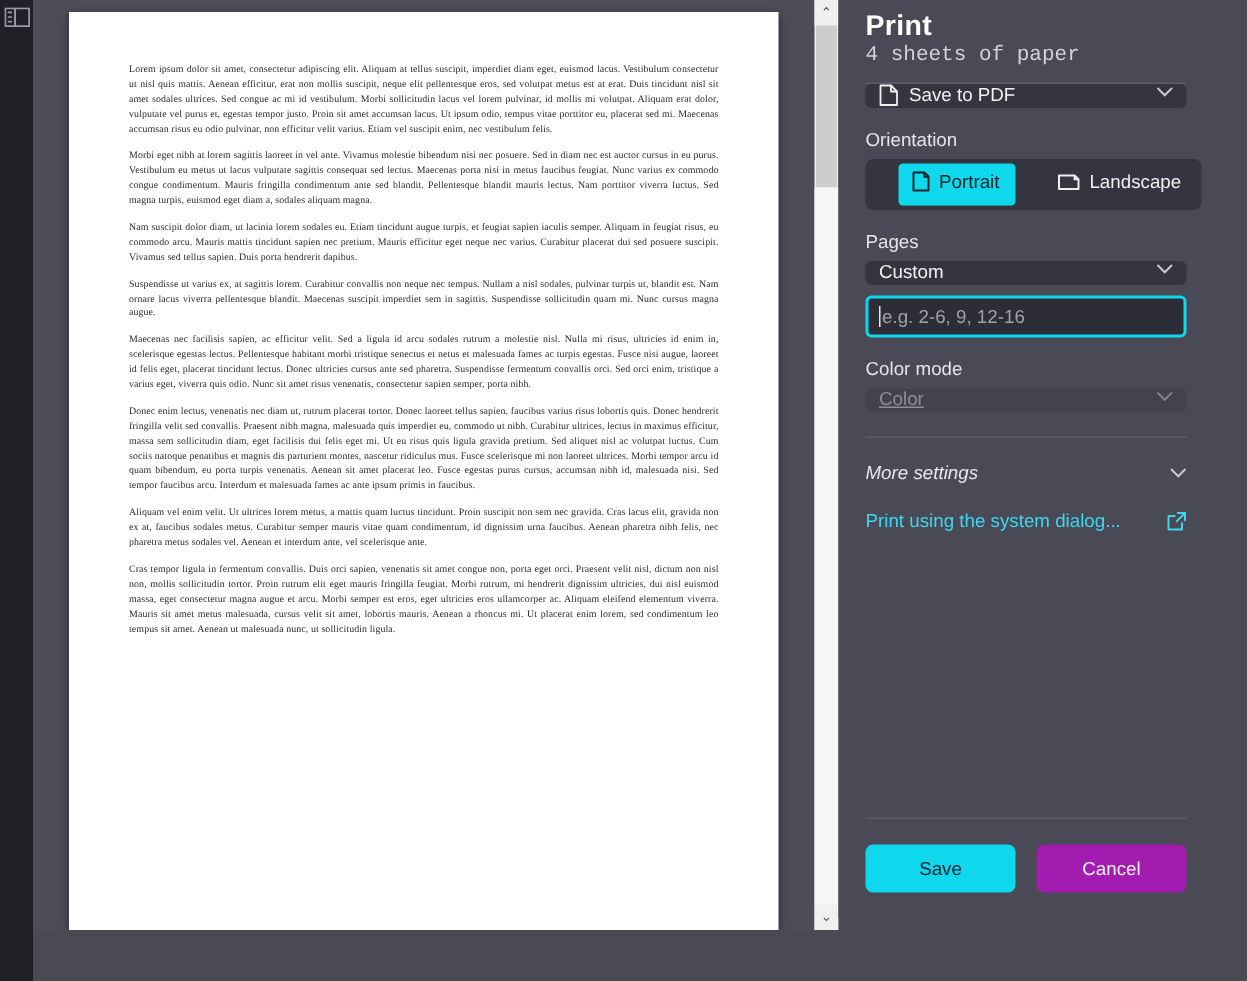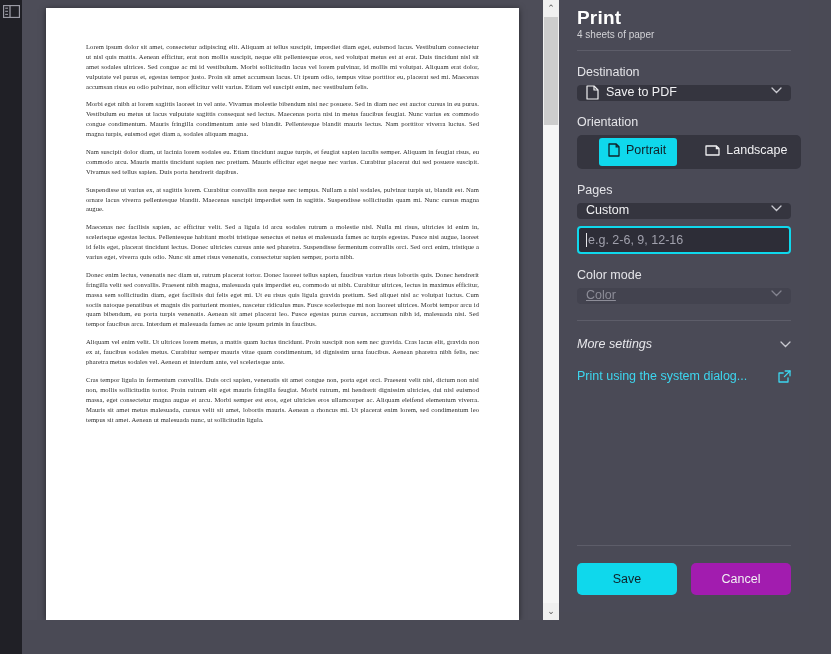--- a/index.html
+++ b/index.html
@@ -139,22 +139,23 @@
     padding-top: 7px;
     flex-direction: column;
   }
   #print-title {
     font-size: 19px;
     font-weight: bold;
     color: #ffffff;
     letter-spacing: .2px;
   }
   #sheet-count {
-    font-size: 10px;
+    font-size: 14px;
     color: #d2d2d6;
+    font-family: Liberation Mono, monospace;
   }
   .divider {
     height: 1px;
     background: #5d5d69;
     margin: 10px 0 0 0;
   }
   .field-label {
     font-size: 12.5px;
     color: #e4e4e8;
     margin: 14px 0 6px 0;
@@ -348,21 +349,20 @@
     </div>
 
     <div id="print-panel">
 
       <div id="panel-header">
         <div id="print-title">Print</div>
         <div id="sheet-count">4 sheets of paper</div>
       </div>
       <div class="divider"></div>
 
-      <div class="field-label">Destination</div>
       <div class="select-box">
         <span class="doc-icon">
           <svg width="13" height="15" viewBox="0 0 13 15" fill="none">
             <path d="M1 1h7l4 4v9H1z" stroke="#f0f0f2" stroke-width="1.2" fill="none" stroke-linejoin="round"></path>
             <path d="M8 1v4h4" stroke="#f0f0f2" stroke-width="1.2" fill="none" stroke-linejoin="round"></path>
           </svg>
         </span>
         <span class="sel-text">Save to PDF</span>
         <span class="caret">
           <svg width="11" height="7" viewBox="0 0 11 7">

